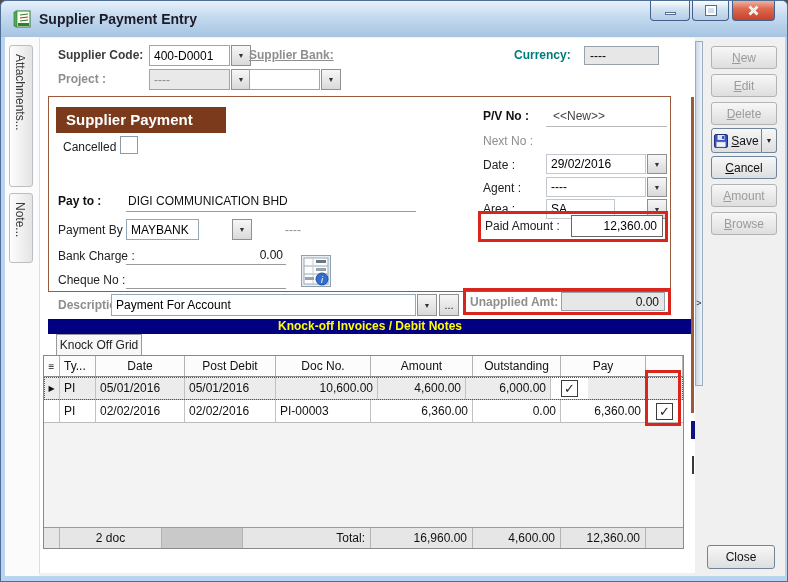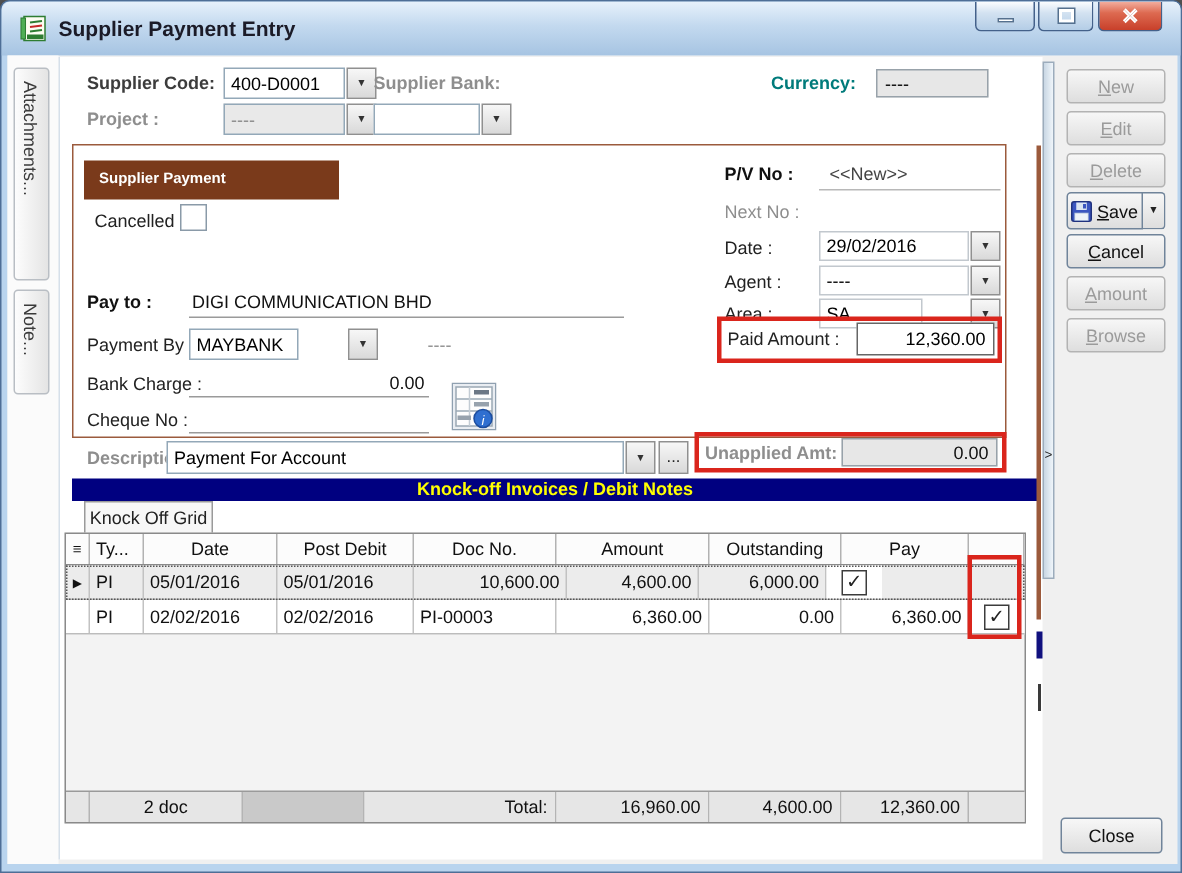--- a/index.html
+++ b/index.html
@@ -20,21 +20,21 @@
   .teal{color:#007b7b;}
   .combo{position:absolute;display:flex;height:21px;}
   .combo .field{flex:1;border:1px solid #93a8b8;background:#fff;font-size:12px;padding:2px 4px;display:flex;align-items:center;overflow:hidden;white-space:nowrap;}
   .combo .dd{width:20px;border:1px solid #909090;background:linear-gradient(#f7f7f7,#d9d9d9);display:flex;align-items:center;justify-content:center;font-size:7px;color:#333;margin-left:1px;}
   .combo.dis .field{background:#e9e9e9;color:#8a8a8a;}
   .combo.ghost .field{color:#9aa0a6;}
   .sunken{position:absolute;background:#e7e7e7;border:1px solid #98a2aa;font-size:12px;display:flex;align-items:center;padding:0 5px;}
   .uline{position:absolute;border-bottom:1px solid #9a9a9a;}
   .val{position:absolute;font-size:12px;color:#111;white-space:nowrap;}
   .red-box{position:absolute;border:3px solid #da251c;}
-  .banner-brown{position:absolute;left:55px;top:106px;width:170px;height:26px;background:#7a3a1b;color:#fff;font-size:10px;font-weight:bold;line-height:26px;padding-left:10px;}
+  .banner-brown{position:absolute;left:55px;top:106px;width:170px;height:26px;background:#7a3a1b;color:#fff;font-size:15px;font-weight:bold;line-height:26px;padding-left:10px;}
   .panel{position:absolute;left:47px;top:95px;width:623px;height:196px;border:1px solid #9b5a3c;background:#fff;}
   .checkbox{position:absolute;width:18px;height:18px;border:1px solid #8a9aa8;background:#fff;}
   .navy-banner{position:absolute;left:47px;top:318px;width:644px;height:15px;background:#000080;color:#ffff00;font-size:12px;font-weight:bold;text-align:center;line-height:15px;}
   .kotab{position:absolute;left:55px;top:333px;width:86px;height:22px;background:#f7f7f7;border:1px solid #9a9a9a;border-bottom:none;font-size:12px;color:#222;text-align:center;line-height:21px;}
   .grid{position:absolute;left:42px;top:354px;width:641px;height:194px;border:1px solid #8a8a8a;background:#f3f3f3;}
   .g-head{display:flex;height:21px;background:#fcfcfc;border-bottom:1px solid #8a8a8a;}
   .g-row{display:flex;height:23px;background:#fff;border-bottom:1px solid #bcbcbc;}
   .g-row.sel{background:#ececec;outline:1px dotted #555;outline-offset:-1px;}
   .c{border-right:1px solid #c2c2c2;font-size:12px;color:#111;display:flex;align-items:center;padding:0 4px;overflow:hidden;}
   .g-head .c{justify-content:center;border-right:1px solid #b2b2b2;}
@@ -93,21 +93,21 @@
   <div class="content"></div>
 
   <div class="vtab" style="top:44px;height:142px;">Attachments...</div>
   <div class="vtab" style="top:192px;height:70px;">Note...</div>
 
   <span class="lbl b" style="left:57px;top:47px;color:#3c3c3c;">Supplier Code:</span>
   <div class="combo" style="left:148px;top:44px;width:102px;">
     <span class="field">400-D0001</span>
     <span class="dd">▼</span>
   </div>
-  <span class="lbl b gray" style="left:248px;top:47px;">Supplier Bank:</span>
+  <span class="lbl b gray" style="left:248px;top:47px;text-decoration:underline;">Supplier Bank:</span>
 
   <span class="lbl b gray" style="left:57px;top:71px;">Project :</span>
   <div class="combo dis" style="left:148px;top:68px;width:102px;">
     <span class="field">----</span>
     <span class="dd">▼</span>
   </div>
   <div class="combo" style="left:248px;top:68px;width:92px;">
     <span class="field"></span>
     <span class="dd">▼</span>
   </div>

